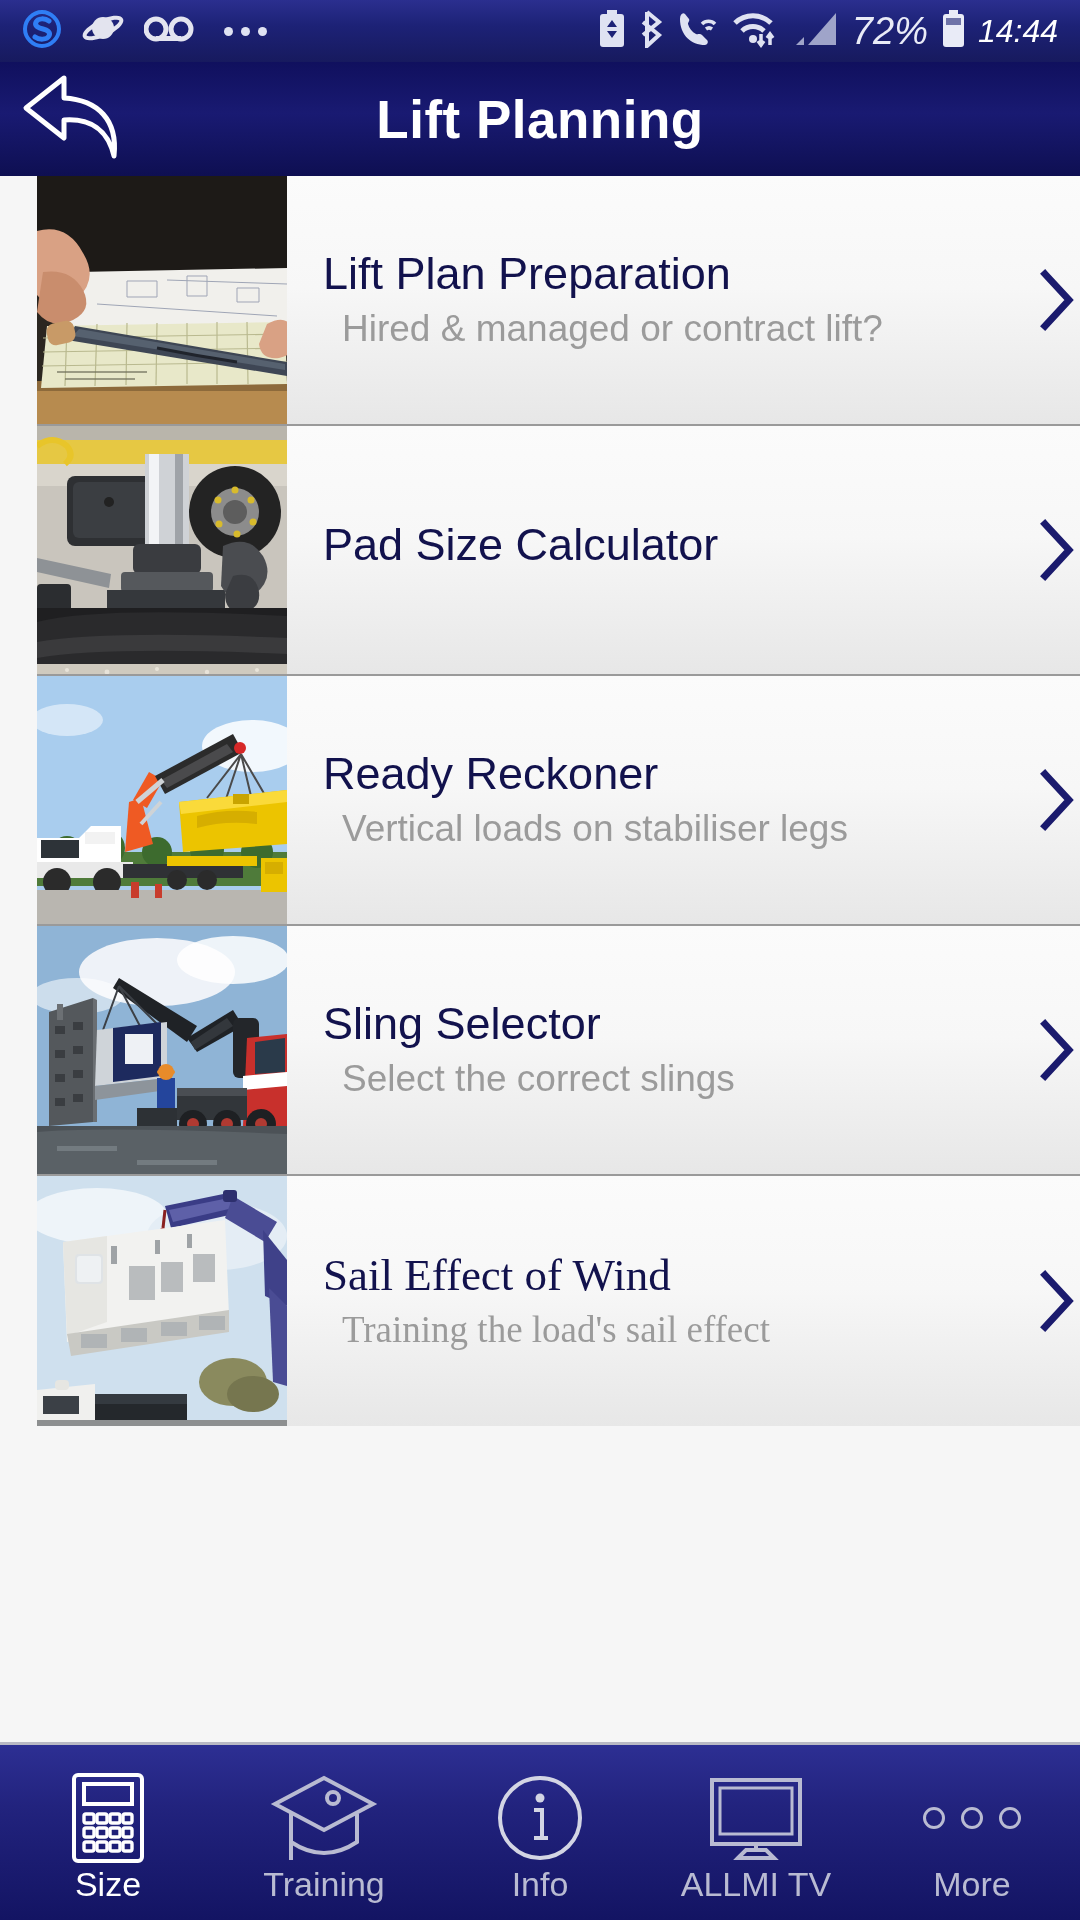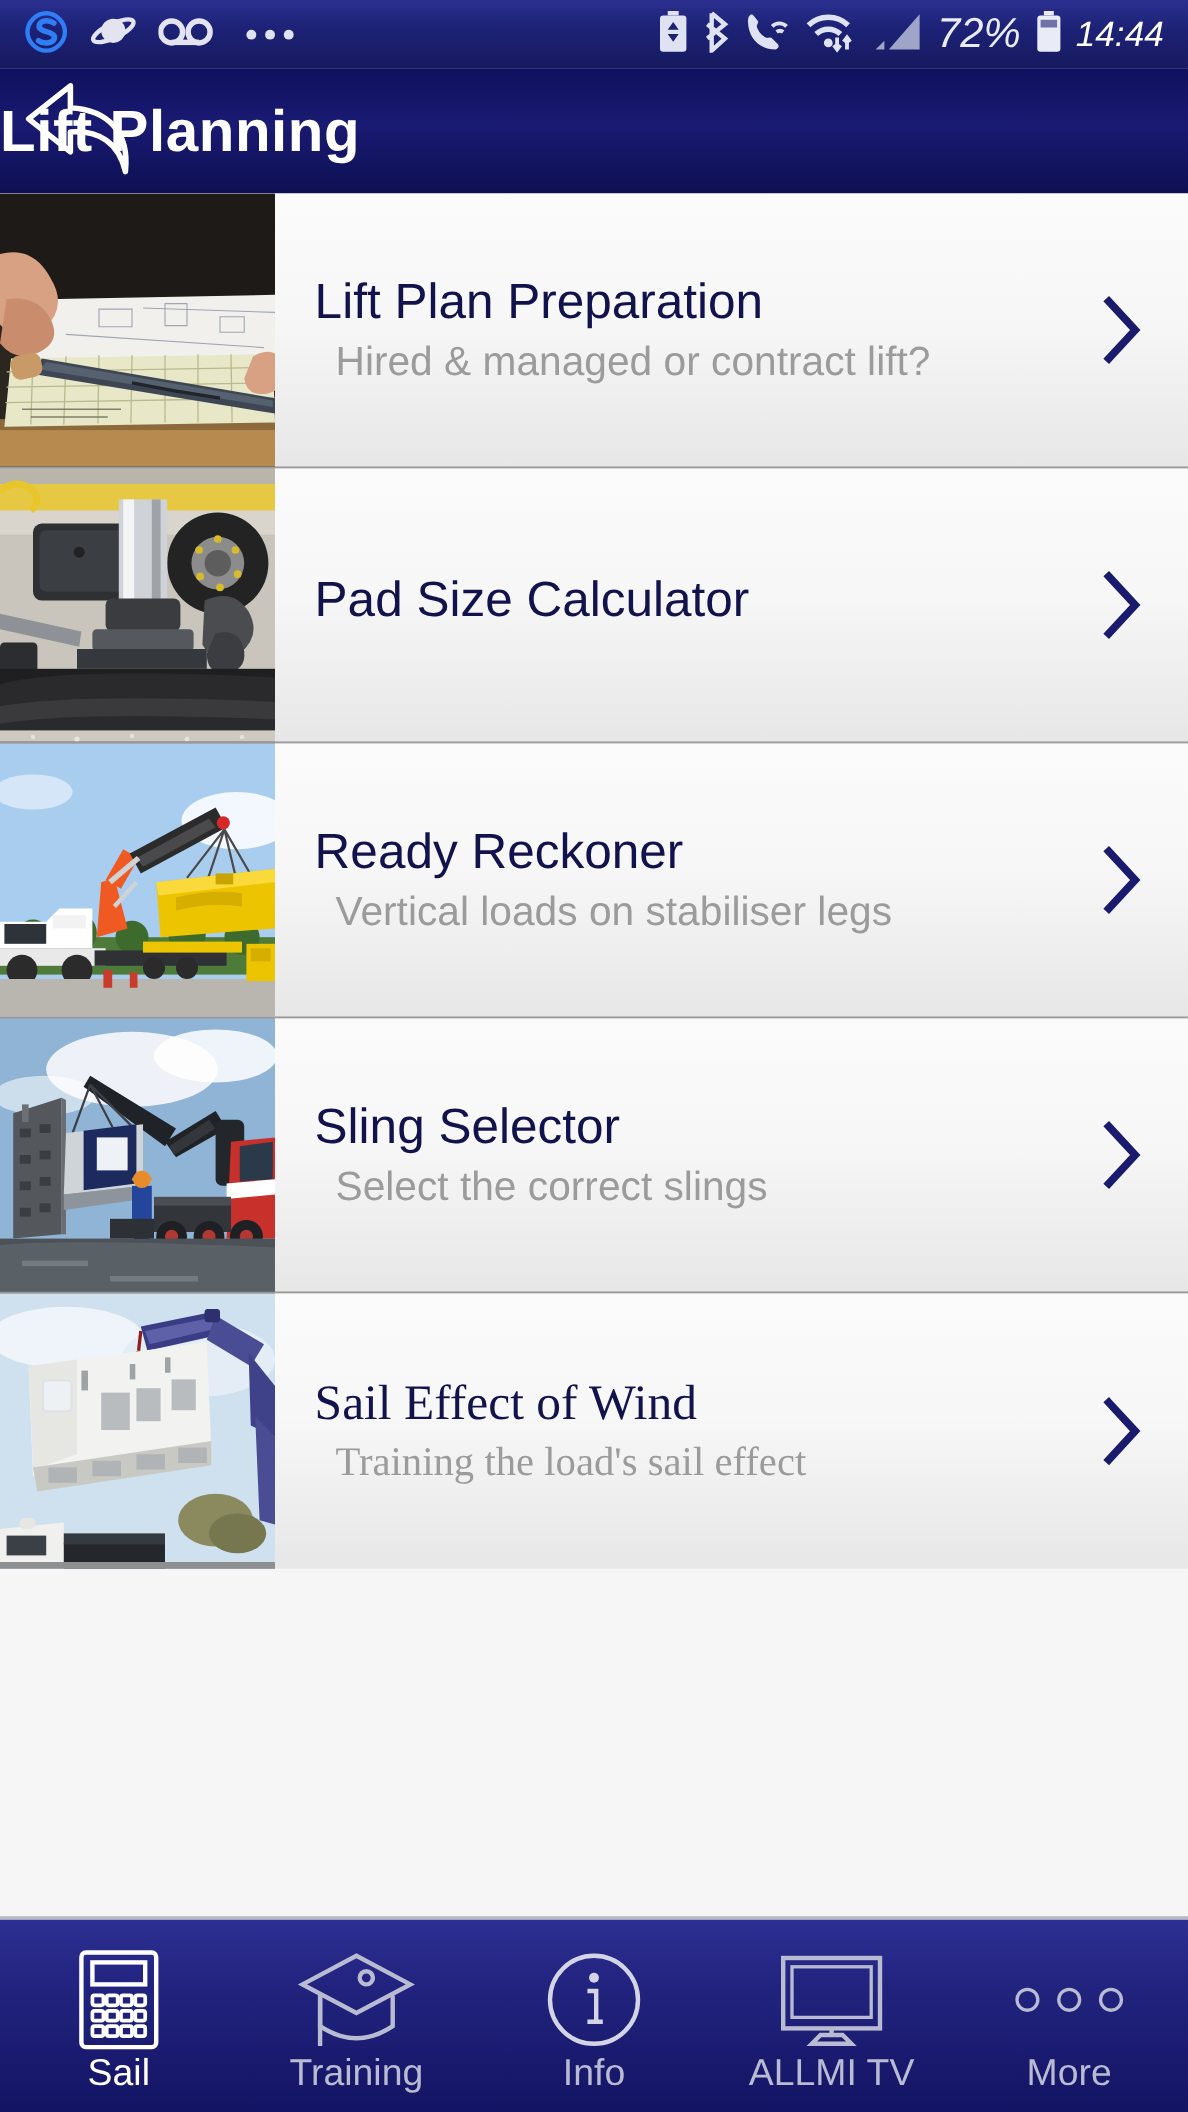--- a/index.html
+++ b/index.html
@@ -35,27 +35,28 @@
     position:absolute; left:0; top:62px; width:1080px; height:114px;
     background:linear-gradient(to bottom,#10105e 0%,#191a72 45%,#0e0f52 100%);
     display:flex; align-items:center;
   }
   #back-button{
     width:150px; height:114px; display:flex; align-items:center; justify-content:center;
     cursor:pointer;
   }
   #app-title{
     color:#ffffff; font-size:53px; font-weight:bold; letter-spacing:0.5px;
-    position:absolute; left:0; right:0; text-align:left; pointer-events:none;
+    position:absolute; left:0; right:0; text-align:center; pointer-events:none;
   }
 
   
   #menu-list{
     position:absolute; left:0; top:176px; width:1080px; height:1566px;
     background:#f6f6f6;
+    padding-left:37px;
   }
   .row{
     position:relative; width:1080px; height:250px;
     display:flex; align-items:stretch;
     border-bottom:2px solid #9a9a9a;
     background:linear-gradient(to bottom,#fbfbfb 0%,#f7f7f7 45%,#e7e7e7 100%);
     cursor:pointer;
   }
   .row:last-child{ border-bottom:none;font-family:Liberation Serif, serif; }
   .thumb{
@@ -515,21 +516,21 @@
             <rect x="26" y="56" width="10" height="9" rx="2"></rect>
           <rect x="39" y="56" width="10" height="9" rx="2"></rect>
             <rect x="52" y="56" width="9" height="9" rx="2"></rect>
           <rect x="13" y="70" width="10" height="9" rx="2"></rect>
             <rect x="26" y="70" width="10" height="9" rx="2"></rect>
           <rect x="39" y="70" width="10" height="9" rx="2"></rect>
             <rect x="52" y="70" width="9" height="9" rx="2"></rect>
         </g>
       </svg>
     </span>
-    <span class="tl">Sail</span>
+    <span class="tl">Size</span>
   </div>
 
   <div class="tab">
     <span class="ti">
       <svg width="110" height="92" viewBox="0 0 110 92">
         <path d="M55 6 L104 32 L55 58 L6 32 Z" fill="none" stroke="#b9bbd2" stroke-width="4"></path>
         <path d="M22 42 L22 70 q33 22 66 0 L88 42" fill="none" stroke="#b9bbd2" stroke-width="4"></path>
         <path d="M22 40 L22 88" fill="none" stroke="#b9bbd2" stroke-width="4"></path>
         <circle cx="64" cy="26" r="6" fill="none" stroke="#b9bbd2" stroke-width="4"></circle>
       </svg>

